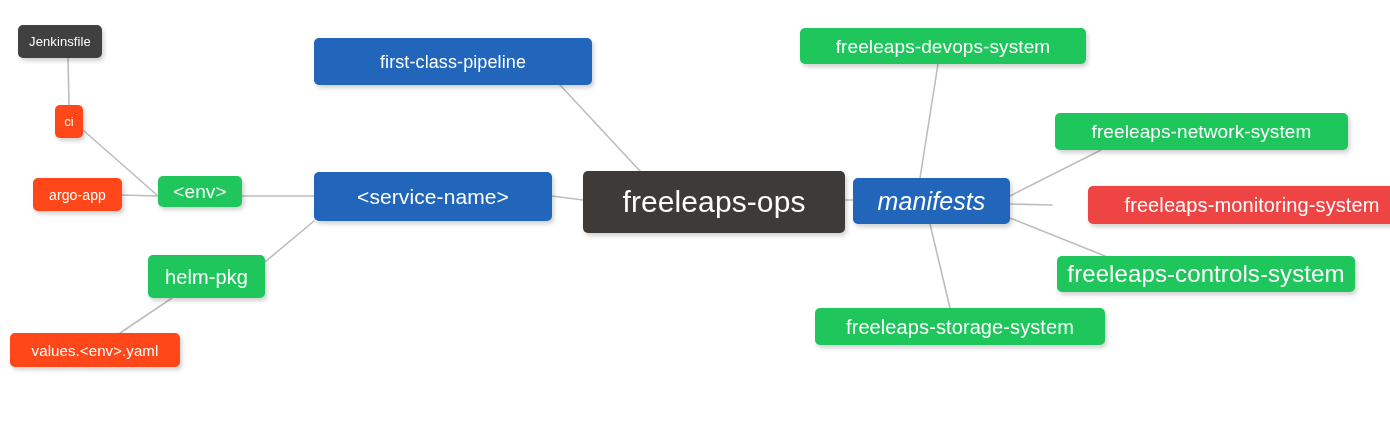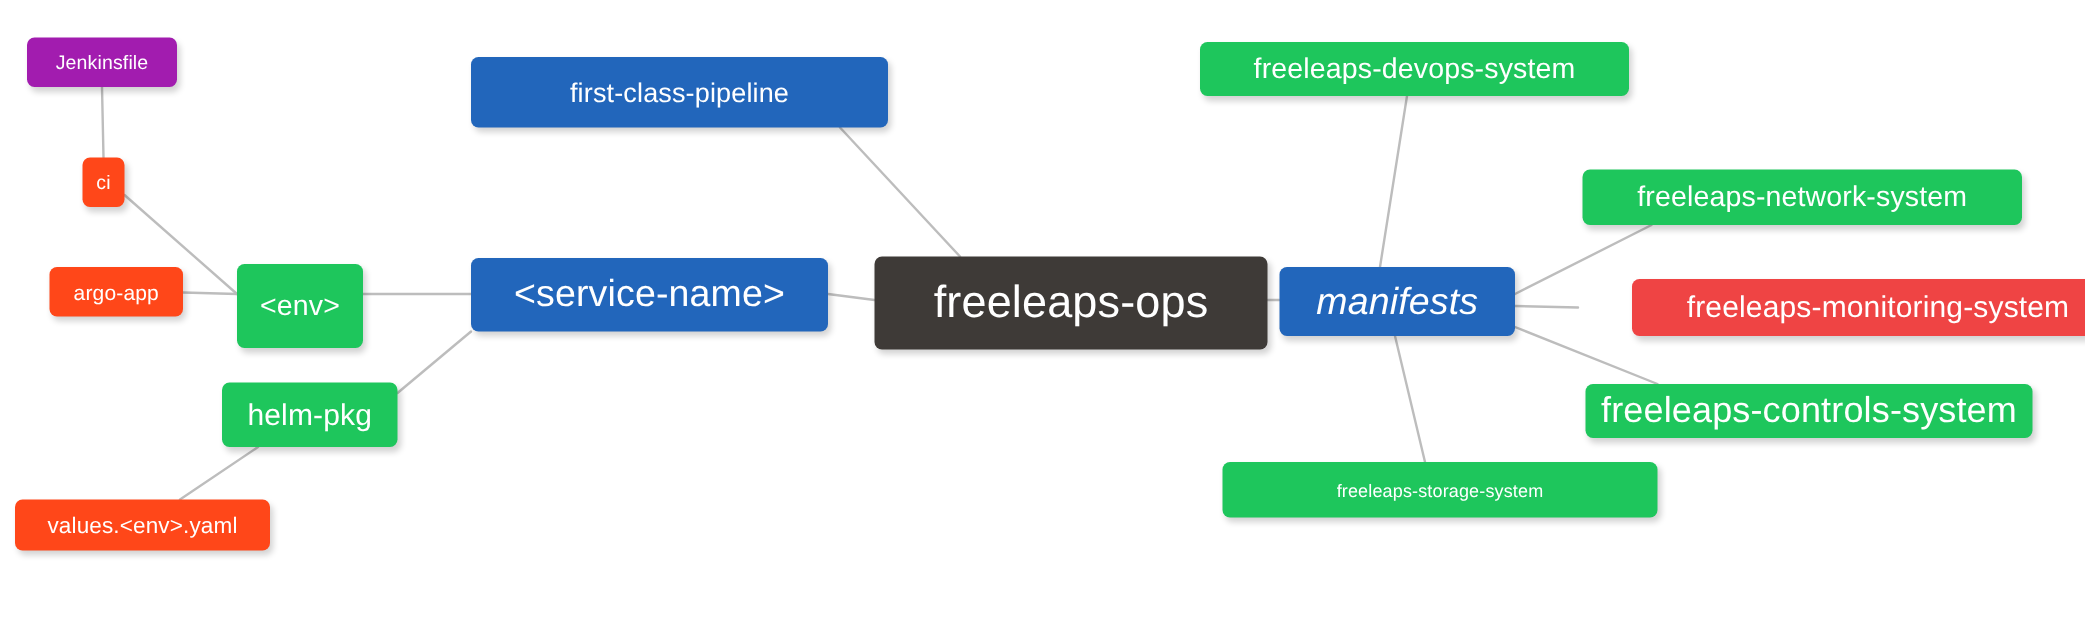--- a/index.html
+++ b/index.html
@@ -59,59 +59,59 @@
       <line x1="560" y1="85" x2="640" y2="171" stroke="#bdbdbd" stroke-width="1.6" stroke-linecap="round"></line>
       <line x1="552" y1="196" x2="583" y2="200" stroke="#bdbdbd" stroke-width="1.6" stroke-linecap="round"></line>
       <line x1="845" y1="200" x2="853" y2="200" stroke="#bdbdbd" stroke-width="1.6" stroke-linecap="round"></line>
       <line x1="920" y1="178" x2="938" y2="64" stroke="#bdbdbd" stroke-width="1.6" stroke-linecap="round"></line>
       <line x1="1010" y1="196" x2="1101" y2="150" stroke="#bdbdbd" stroke-width="1.6" stroke-linecap="round"></line>
       <line x1="1010" y1="204" x2="1052" y2="205" stroke="#bdbdbd" stroke-width="1.6" stroke-linecap="round"></line>
       <line x1="1010" y1="218" x2="1105" y2="256" stroke="#bdbdbd" stroke-width="1.6" stroke-linecap="round"></line>
       <line x1="930" y1="224" x2="950" y2="308" stroke="#bdbdbd" stroke-width="1.6" stroke-linecap="round"></line>
     </svg>
   <div id="node-layer">
-      <div class="node" style="left: 18px; top: 25px; width: 100px; height: 33px; background: #a21caf; font-size: 13px;">
+      <div class="node" style="left: 18px; top: 25px; width: 84px; height: 33px; background: #404040; font-size: 13px;">
         <span>Jenkinsfile</span>
       </div>
       <div class="node" style="left: 55px; top: 105px; width: 28px; height: 33px; background: rgb(255, 71, 25); font-size: 13px;">
         <span>ci</span>
       </div>
       <div class="node" style="left: 33px; top: 178px; width: 89px; height: 33px; background: rgb(255, 71, 25); font-size: 14px; align-items: center;">
         <span>argo-app</span>
       </div>
-      <div class="node" style="left: 158px; top: 176px; width: 84px; height: 56px; background: rgb(30, 198, 92); font-size: 19px;">
+      <div class="node" style="left: 158px; top: 176px; width: 84px; height: 31px; background: rgb(30, 198, 92); font-size: 19px;">
         <span>&lt;env&gt;</span>
       </div>
       <div class="node" style="left: 148px; top: 255px; width: 117px; height: 43px; background: rgb(30, 198, 92); font-size: 20px;">
         <span>helm-pkg</span>
       </div>
       <div class="node" style="left: 10px; top: 333px; width: 170px; height: 34px; background: rgb(255, 71, 25); font-size: 15px;">
         <span>values.&lt;env&gt;.yaml</span>
       </div>
       <div class="node" style="left: 314px; top: 38px; width: 278px; height: 47px; background: rgb(34, 102, 187); font-size: 18px;">
         <span>first-class-pipeline</span>
       </div>
-      <div class="node" style="left: 314px; top: 172px; width: 238px; height: 49px; background: rgb(34, 102, 187); font-size: 25px;">
+      <div class="node" style="left: 314px; top: 172px; width: 238px; height: 49px; background: rgb(34, 102, 187); font-size: 21px;">
         <span>&lt;service-name&gt;</span>
       </div>
       <div class="node" style="left: 583px; top: 171px; width: 262px; height: 62px; background: rgb(62, 58, 55); font-size: 30px;">
         <span>freeleaps-ops</span>
       </div>
       <div class="node" style="left: 853px; top: 178px; width: 157px; height: 46px; background: rgb(34, 102, 187); font-size: 25px; font-style: italic;">
         <span>manifests</span>
       </div>
       <div class="node" style="left: 800px; top: 28px; width: 286px; height: 36px; background: rgb(30, 198, 92); font-size: 19px;">
         <span>freeleaps-devops-system</span>
       </div>
       <div class="node" style="left: 1055px; top: 113px; width: 293px; height: 37px; background: rgb(30, 198, 92); font-size: 19px;">
         <span>freeleaps-network-system</span>
       </div>
       <div class="node" style="left: 1052px; top: 186px; width: 328px; height: 38px; background: #ef4444; font-size: 20px; margin-left: 36px;">
         <span>freeleaps-monitoring-system</span>
       </div>
       <div class="node" style="left: 1057px; top: 256px; width: 298px; height: 36px; background: rgb(30, 198, 92); font-size: 24px;">
         <span>freeleaps-controls-system</span>
       </div>
-      <div class="node" style="left: 815px; top: 308px; width: 290px; height: 37px; background: rgb(30, 198, 92); font-size: 12px;">
+      <div class="node" style="left: 815px; top: 308px; width: 290px; height: 37px; background: rgb(30, 198, 92); font-size: 20px;">
         <span>freeleaps-storage-system</span>
       </div>
     </div>
 </div>
 
 </body></html>

